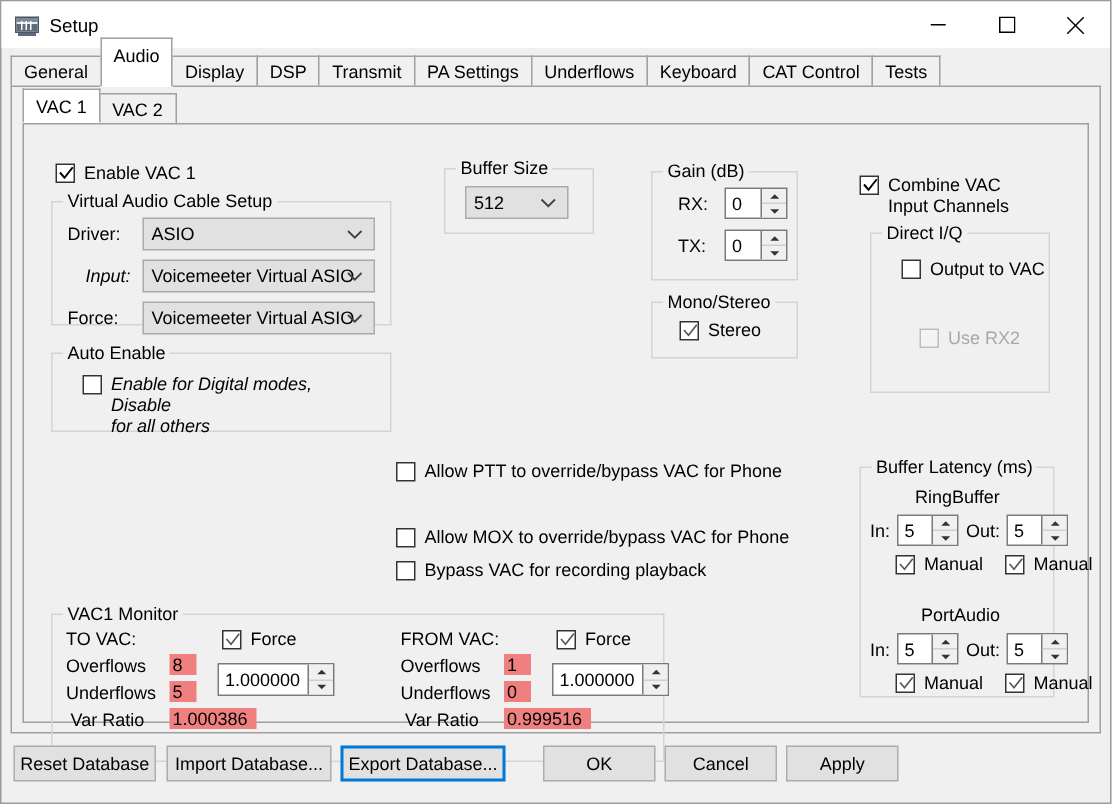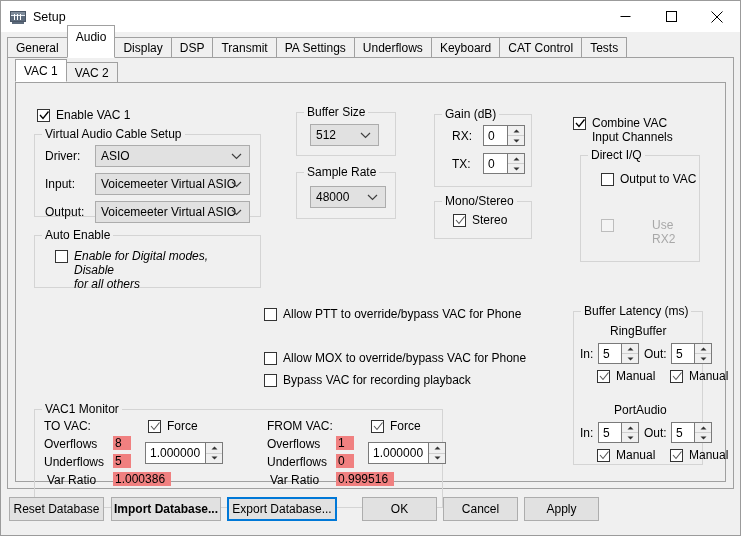--- a/index.html
+++ b/index.html
@@ -249,30 +249,30 @@
         <div class="grp-title">Virtual Audio Cable Setup</div>
         <div class="lbl" style="left:10px; top:14px;">Driver:</div>
         <div class="combo" style="left:60px; top:10px; width:155px; height:22px;">
           <span>ASIO</span>
           <span class="arrow">
             <svg width="11" height="7" viewBox="0 0 11 7">
                 <polyline points="1,1 5.5,5.5 10,1" fill="none" stroke="#404040" stroke-width="1.2"></polyline>
               </svg>
           </span>
         </div>
-        <div class="lbl" style="left:10px; top:42px;">Input:</div>
+        <div class="lbl" style="left:22px; top:42px;font-style:italic;">Input:</div>
         <div class="combo" style="left:60px; top:38px; width:155px; height:22px;">
           <span>Voicemeeter Virtual ASIO</span>
           <span class="arrow">
             <svg width="11" height="7" viewBox="0 0 11 7">
                 <polyline points="1,1 5.5,5.5 10,1" fill="none" stroke="#404040" stroke-width="1.2"></polyline>
               </svg>
           </span>
         </div>
-        <div class="lbl" style="left:10px; top:70px;">Output:</div>
+        <div class="lbl" style="left:10px; top:70px;">Force:</div>
         <div class="combo" style="left:60px; top:66px; width:155px; height:22px;">
           <span>Voicemeeter Virtual ASIO</span>
           <span class="arrow">
             <svg width="11" height="7" viewBox="0 0 11 7">
                 <polyline points="1,1 5.5,5.5 10,1" fill="none" stroke="#404040" stroke-width="1.2"></polyline>
               </svg>
           </span>
         </div>
       </div>
 
@@ -290,31 +290,20 @@
         <div class="combo" style="left:13px; top:11px; width:69px; height:22px;">
           <span>512</span>
           <span class="arrow">
             <svg width="11" height="7" viewBox="0 0 11 7">
                 <polyline points="1,1 5.5,5.5 10,1" fill="none" stroke="#404040" stroke-width="1.2"></polyline>
               </svg>
           </span>
         </div>
       </div>
 
-      <div class="grp" style="left:280px; top:89px; width:100px; height:47px;">
-        <div class="grp-title">Sample Rate</div>
-        <div class="combo" style="left:13px; top:13px; width:76px; height:22px;">
-          <span>48000</span>
-          <span class="arrow">
-            <svg width="11" height="7" viewBox="0 0 11 7">
-                <polyline points="1,1 5.5,5.5 10,1" fill="none" stroke="#404040" stroke-width="1.2"></polyline>
-              </svg>
-          </span>
-        </div>
-      </div>
 
       <div class="grp" style="left:418px; top:31px; width:98px; height:73px;">
         <div class="grp-title">Gain (dB)</div>
         <div class="lbl" style="left:17px; top:14px;">RX:</div>
         <div class="textbox" style="left:48px; top:10px; width:42px; height:21px;">
           <span>0</span>
           <span class="spin">
             <span class="half">
                 <svg width="7" height="4" viewBox="0 0 7 4">
                   <polygon points="3.5,0.5 6.5,3.5 0.5,3.5" fill="#333"></polygon>
@@ -370,21 +359,21 @@
         <span class="txt">Combine VAC
 Input Channels</span>
       </div>
 
       <div class="grp" style="left:564px; top:72px; width:120px; height:107px;">
         <div class="grp-title">Direct I/Q</div>
         <div class="chk" style="left:20px; top:16px;">
           <span class="box"></span>
           <span class="txt">Output to VAC</span>
         </div>
-        <div class="chk" style="left:20px; top:62px;gap:32px;">
+        <div class="chk" style="left:32px; top:62px;">
           <span class="box dis"></span>
           <span class="txt dim">Use RX2</span>
         </div>
       </div>
 
       <div class="chk" style="left:248px; top:224px;">
         <span class="box"></span>
         <span class="txt">Allow PTT to override/bypass VAC for Phone</span>
       </div>
       <div class="chk" style="left:248px; top:268px;">
@@ -574,21 +563,21 @@
         </div>
       </div>
 
     </div>
   </div>
 
   <div class="btnrow">
     <div class="btn" style="left:8px; width:95px;">
         <span>Reset Database</span>
       </div>
-    <div class="btn" style="left:110px; width:110px;font-weight:bold;">
+    <div class="btn" style="left:110px; width:110px;">
         <span>Import Database...</span>
       </div>
     <div class="btn focus" style="left:226px; width:110px;">
         <span>Export Database...</span>
       </div>
     <div class="btn" style="left:361px; width:75px;">
         <span>OK</span>
       </div>
     <div class="btn" style="left:442px; width:75px;">
         <span>Cancel</span>

